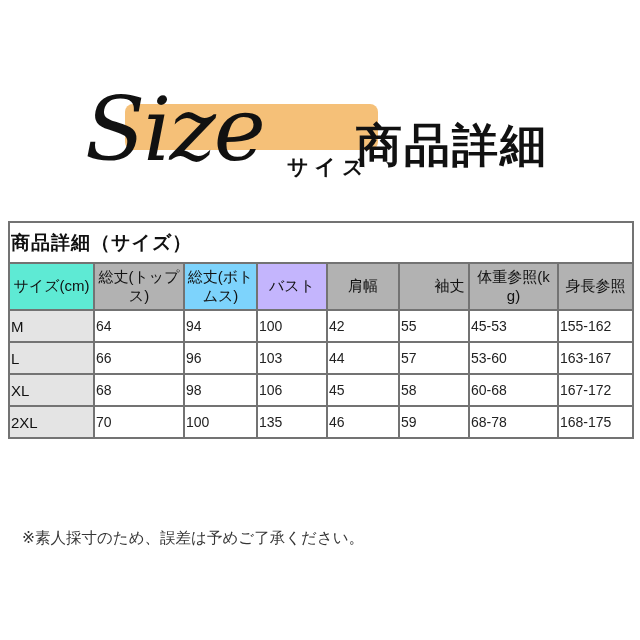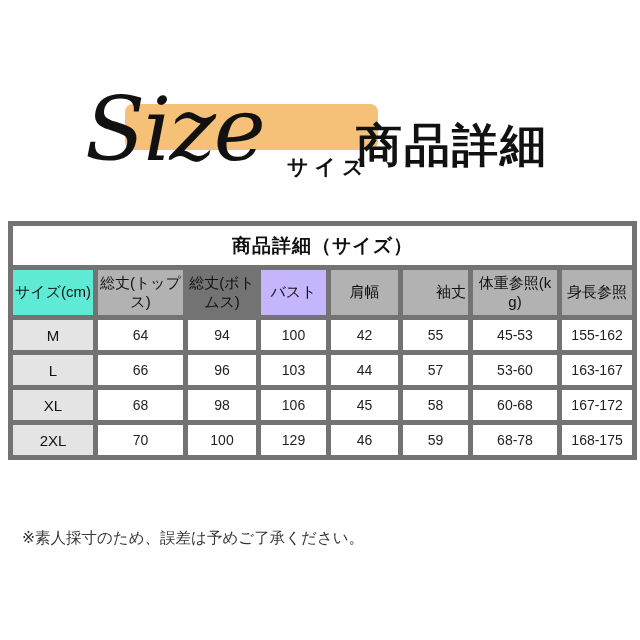--- a/index.html
+++ b/index.html
@@ -39,22 +39,22 @@
     letter-spacing:2px;line-height:1;
   }
 
   
   table.size{
     position:absolute;left:8px;top:221px;
     width:624px;border-collapse:collapse;table-layout:fixed;
     font-family:"Liberation Sans","DejaVu Sans",sans-serif;
   }
   table.size td,table.size th{
-    border:5px solid #737373;
-    text-align:center;vertical-align:middle;
+    border:2px solid #737373;
+    vertical-align:middle;
     padding:0 1px;overflow:hidden;
   }
   td.tbl-title{
     height:39px;background:#fff;
     font-family:"DejaVu Serif","Liberation Serif",serif;
     font-weight:bold;font-size:19px;letter-spacing:1px;color:#111;
   }
   tr.colhead th{
     height:45px;font-size:15px;font-weight:normal;color:#111;
     line-height:1.25;word-break:break-all;
@@ -93,21 +93,21 @@
         <col style="width:89px">
         <col style="width:75px">
     </colgroup>
     <tbody>
       <tr>
         <td class="tbl-title" colspan="8">商品詳細（サイズ）</td>
       </tr>
       <tr class="colhead">
         <th style="background: #5eead4;">サイズ(cm)</th>
         <th style="background: rgb(178, 178, 178);">総丈(トップス)</th>
-        <th style="background: #737373;">総丈(ボトムス)</th>
+        <th style="background: #7dd3fc;">総丈(ボトムス)</th>
         <th style="background: #c4b5fd; margin-top: 28px;">バスト</th>
         <th style="background: rgb(178, 178, 178);">肩幅</th>
         <th style="background: rgb(178, 178, 178); padding-left: 32px;">袖丈</th>
         <th style="background: rgb(178, 178, 178);">体重参照(kg)</th>
         <th style="background: rgb(178, 178, 178);">身長参照</th>
       </tr>
       <tr class="datarow">
         <td class="sizecell" style="background: rgb(228, 228, 228);">M</td>
         <td>64</td>
         <td>94</td>
@@ -134,21 +134,21 @@
         <td>106</td>
         <td>45</td>
         <td>58</td>
         <td>60-68</td>
         <td>167-172</td>
       </tr>
       <tr class="datarow">
         <td class="sizecell" style="background: rgb(228, 228, 228);">2XL</td>
         <td>70</td>
         <td>100</td>
-        <td>129</td>
+        <td>135</td>
         <td>46</td>
         <td>59</td>
         <td>68-78</td>
         <td>168-175</td>
       </tr>
     </tbody>
   </table>
 
   <div class="notes">
     <div class="note-line">※素人採寸のため、誤差は予めご了承ください。</div>

